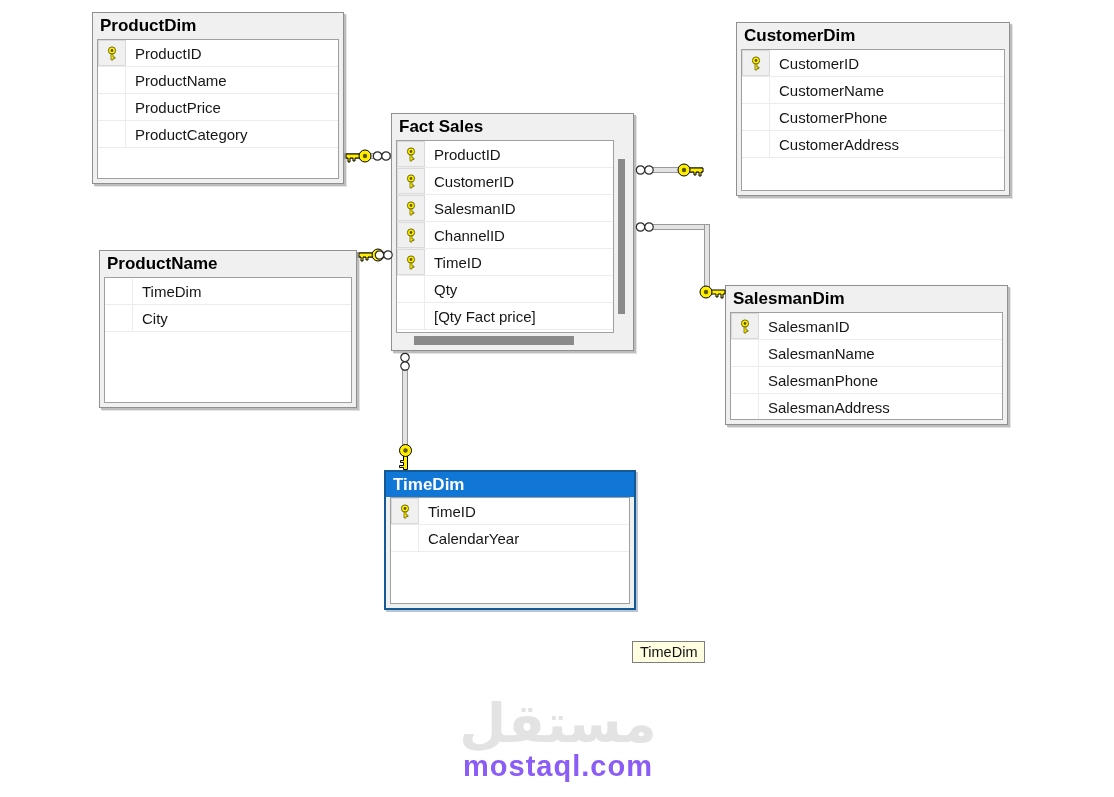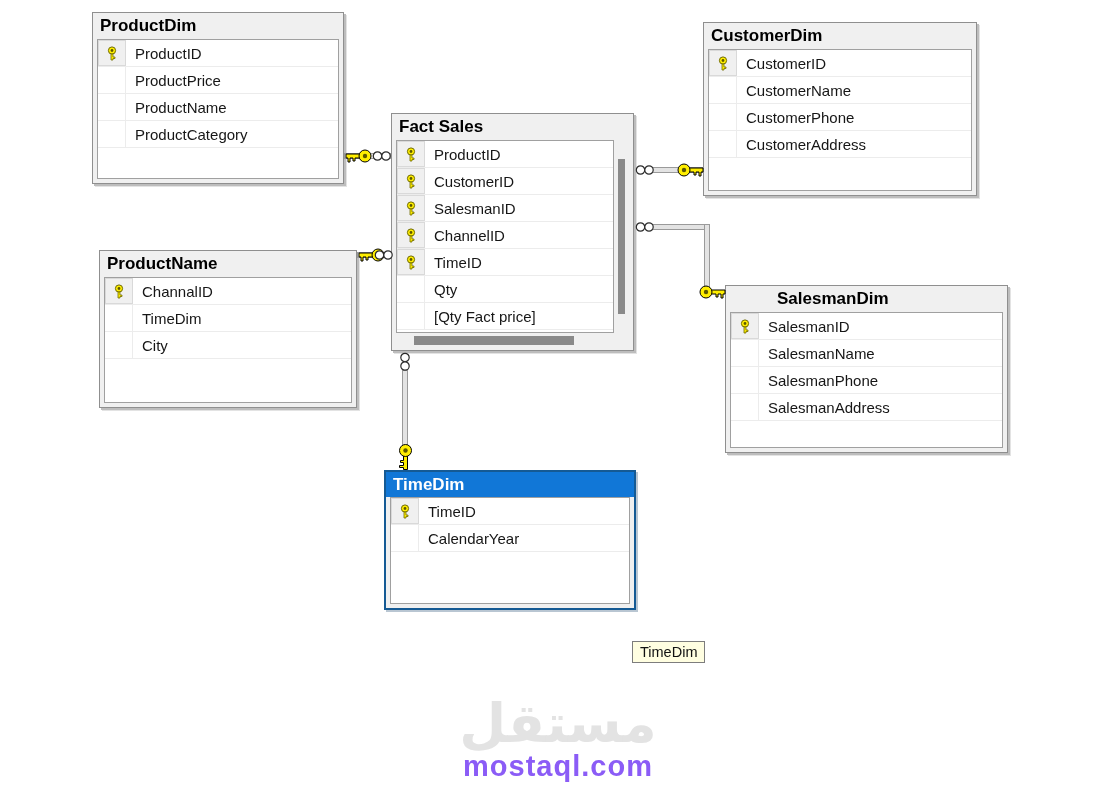--- a/index.html
+++ b/index.html
@@ -32,25 +32,25 @@
     border-right:1px solid #ececec;box-sizing:border-box;
   }
   .key-cell.has-key{background:#f0f0f0;border:1px solid #d9d9d9;}
   .col-name{
     padding-left:9px;font-size:15px;color:#161616;display:flex;align-items:center;
     white-space:nowrap;
   }
 
   
   #tbl-0{left:92px;top:12px;width:252px;height:172px;}
-  #tbl-1{left:703px;top:22px;width:274px;height:174px;}
+  #tbl-1{left:736px;top:22px;width:274px;height:174px;}
   #tbl-2{left:391px;top:113px;width:243px;height:238px;}
   #tbl-2 .table-grid{right:19px;bottom:17px;}
   #tbl-3{left:99px;top:250px;width:258px;height:158px;}
-  #tbl-4{left:725px;top:285px;width:283px;height:168px;padding-left:44px;}
+  #tbl-4{left:725px;top:285px;width:283px;height:140px;}
   #tbl-5{left:384px;top:470px;width:252px;height:140px;}
 
   
   .table-window.selected{border:2px solid #155a94;box-shadow:2px 2px 0 #b9c6d2;}
   .table-window.selected .table-header{
     height:25px;line-height:25px;background:#1177d7;color:#ffffff;
   }
   .table-window.selected .table-grid{top:25px;}
 
   
@@ -108,25 +108,25 @@
             <svg width="12" height="15" viewBox="0 0 12 15">
               <circle cx="6" cy="4.5" r="3.6" fill="#ffee00" stroke="#6f6a00" stroke-width="1"></circle>
               <circle cx="6" cy="4.5" r="1.4" fill="#5d5800"></circle>
               <path d="M5 8 V14 H7 V12.5 H9 V11 H7 V8 Z" fill="#ffee00" stroke="#6f6a00" stroke-width="0.8"></path>
             </svg>
           </span>
           <span class="col-name">ProductID</span>
         </div>
         <div class="t-row">
           <span class="key-cell"></span>
+          <span class="col-name">ProductName</span>
+        </div>
+        <div class="t-row">
+          <span class="key-cell"></span>
           <span class="col-name">ProductPrice</span>
-        </div>
-        <div class="t-row">
-          <span class="key-cell"></span>
-          <span class="col-name">ProductName</span>
         </div>
         <div class="t-row">
           <span class="key-cell"></span>
           <span class="col-name">ProductCategory</span>
         </div>
       </div>
   </div>
 
   <div class="table-window" id="tbl-1">
     <div class="table-header">CustomerDim</div>
@@ -223,30 +223,20 @@
     </div>
     <div class="hscroll">
       <div class="hthumb"></div>
     </div>
   </div>
 
   <div class="table-window" id="tbl-3">
     <div class="table-header">ProductName</div>
     <div class="table-grid">
         <div class="t-row">
-          <span class="key-cell has-key">
-            <svg width="12" height="15" viewBox="0 0 12 15">
-              <circle cx="6" cy="4.5" r="3.6" fill="#ffee00" stroke="#6f6a00" stroke-width="1"></circle>
-              <circle cx="6" cy="4.5" r="1.4" fill="#5d5800"></circle>
-              <path d="M5 8 V14 H7 V12.5 H9 V11 H7 V8 Z" fill="#ffee00" stroke="#6f6a00" stroke-width="0.8"></path>
-            </svg>
-          </span>
-          <span class="col-name">ChannalID</span>
-        </div>
-        <div class="t-row">
           <span class="key-cell"></span>
           <span class="col-name">TimeDim</span>
         </div>
         <div class="t-row">
           <span class="key-cell"></span>
           <span class="col-name">City</span>
         </div>
       </div>
   </div>
 

